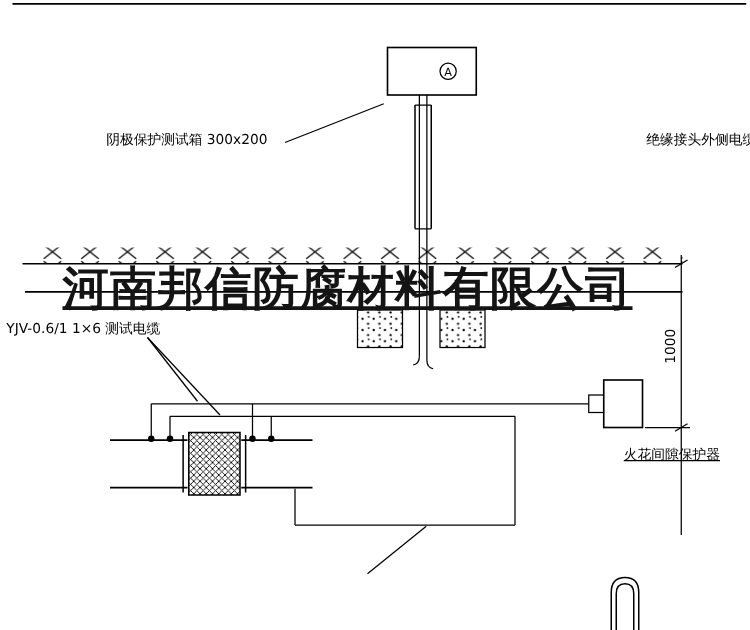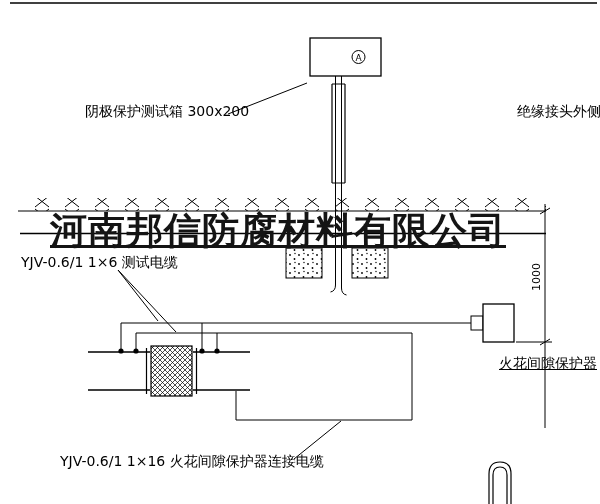--- a/index.html
+++ b/index.html
@@ -4,21 +4,21 @@
 <style>
   html,body { margin:0; padding:0; background:#fff; }
   #canvas {
     position:relative; width:600px; height:504px;
     background:#ffffff; overflow:hidden;
     font-family:"DejaVu Sans", sans-serif;
   }
   #linework { position:absolute; left:0; top:0; z-index:1; }
   .lbl {
     position:absolute; z-index:3; color:#000;
-    font-size:14px; white-space:nowrap; line-height:13px;
+    font-size:11px; white-space:nowrap; line-height:13px;
   }
   .watermark {
     position:absolute; z-index:2; left:50px; top:206px; width:490px;
     font-family:"DejaVu Serif", serif;
     font-weight:bold; font-size:37px; letter-spacing:1px;
     color:#141414; white-space:nowrap;text-decoration:underline;
   }
   .dim-text {
     position:absolute; z-index:3; left:517px; top:270px; width:40px; height:14px;
     transform:rotate(-90deg); font-size:11px; text-align:center; color:#000;
@@ -120,21 +120,20 @@
       <path d="M493,504 V475 Q493,467 500,467 Q507,467 507,475 V504"></path>
     </g>
   </svg>
 
   <div class="watermark">河南邦信防腐材料有限公司</div>
 
   <div class="lbl" style="left:85px; top:105px;">阴极保护测试箱 300x200</div>
 
   <div class="lbl" style="left:517px; top:105px;">绝缘接头外侧电缆</div>
 
-  <div class="lbl" style="left:5px; top:256px;margin-left:16px;">YJV-0.6/1 1×6  测试电缆</div>
+  <div class="lbl" style="left:5px; top:256px;">YJV-0.6/1 1×6  测试电缆</div>
 
   <div class="lbl" style="left:499px; top:357px;text-decoration:underline;">火花间隙保护器</div>
 
-  <div class="lbl" style="left:60px; top:455px;">YJV-0.6/1 1×16  火花间隙保护器连接电缆</div>
 
   <div class="dim-text">1000</div>
 
 </div>
 
 </body></html>

